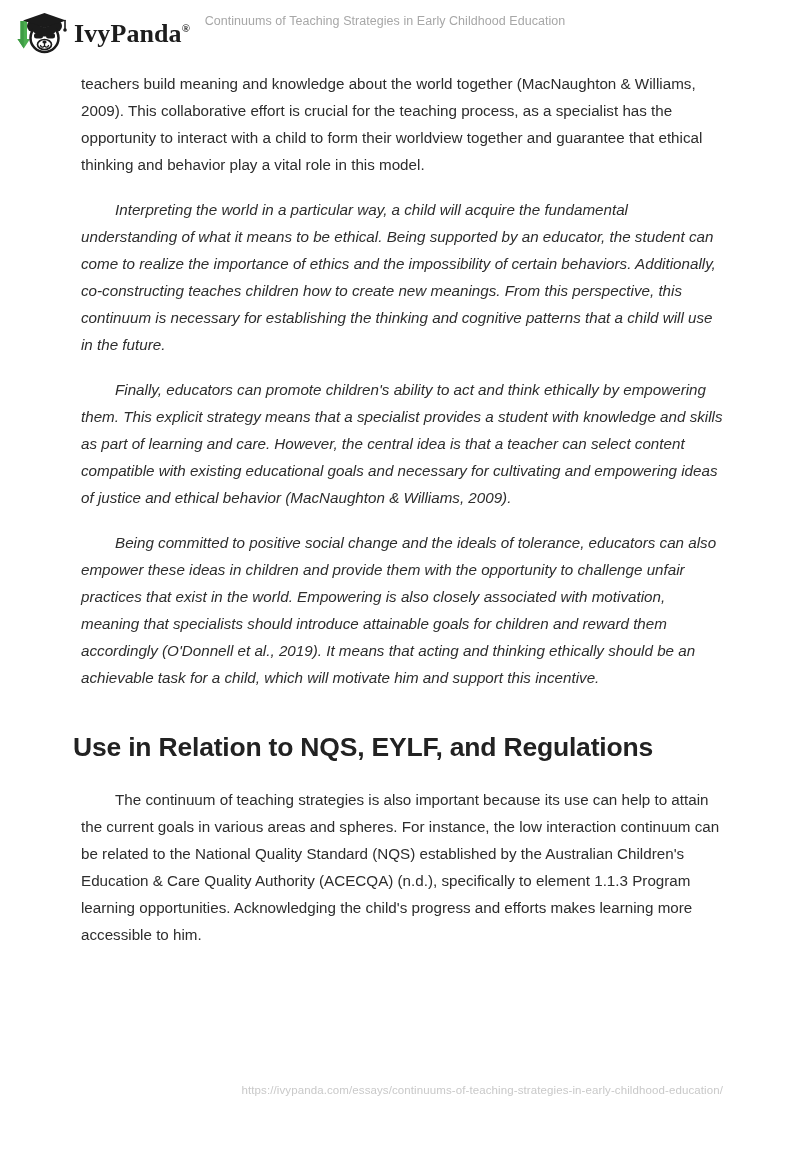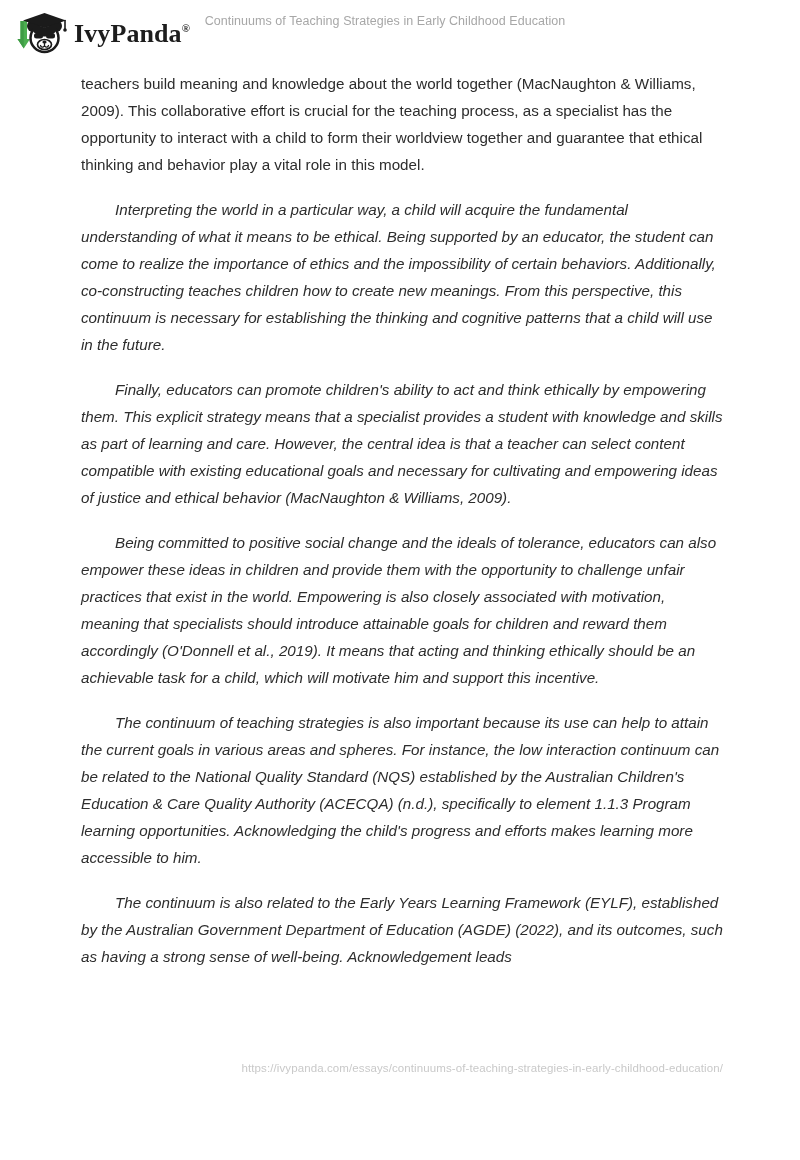--- a/index.html
+++ b/index.html
@@ -92,21 +92,21 @@
     font-weight: 700;
     color: #222222;
     margin: 36px 0 18px 0;
     letter-spacing: -0.2px;
   }
 
   
   .page-footer {
     position: absolute;
     left: 0;
-    top: 1062px;
+    top: 1084px;
     width: 800px;
   }
   .footer-url {
     text-align: right;
     padding-right: 77px;
     font-size: 11.5px;
     color: #c9c9c9;
     letter-spacing: 0.1px;
   }
 </style>
@@ -145,20 +145,20 @@
   <div class="header-title">Continuums of Teaching Strategies in Early Childhood Education</div>
 </div>
 
 <div class="doc">
 
   <p class="para no-indent">teachers build meaning and knowledge about the world together (MacNaughton &amp; Williams, 2009). This collaborative effort is crucial for the teaching process, as a specialist has the opportunity to interact with a child to form their worldview together and guarantee that ethical thinking and behavior play a vital role in this model.</p>
   <p class="para">Interpreting the world in a particular way, a child will acquire the fundamental understanding of what it means to be ethical. Being supported by an educator, the student can come to realize the importance of ethics and the impossibility of certain behaviors. Additionally, co-constructing teaches children how to create new meanings. From this perspective, this continuum is necessary for establishing the thinking and cognitive patterns that a child will use in the future.</p>
   <p class="para">Finally, educators can promote children's ability to act and think ethically by empowering them. This explicit strategy means that a specialist provides a student with knowledge and skills as part of learning and care. However, the central idea is that a teacher can select content compatible with existing educational goals and necessary for cultivating and empowering ideas of justice and ethical behavior (MacNaughton &amp; Williams, 2009).</p>
   <p class="para">Being committed to positive social change and the ideals of tolerance, educators can also empower these ideas in children and provide them with the opportunity to challenge unfair practices that exist in the world. Empowering is also closely associated with motivation, meaning that specialists should introduce attainable goals for children and reward them accordingly (O'Donnell et al., 2019). It means that acting and thinking ethically should be an achievable task for a child, which will motivate him and support this incentive.</p>
 
+  <h2 class="section-heading">Use in Relation to NQS, EYLF, and Regulations</h2>
 
   <p class="para">The continuum of teaching strategies is also important because its use can help to attain the current goals in various areas and spheres. For instance, the low interaction continuum can be related to the National Quality Standard (NQS) established by the Australian Children's Education &amp; Care Quality Authority (ACECQA) (n.d.), specifically to element 1.1.3 Program learning opportunities. Acknowledging the child's progress and efforts makes learning more accessible to him.</p>
-  <p class="para">The continuum is also related to the Early Years Learning Framework (EYLF), established by the Australian Government Department of Education (AGDE) (2022), and its outcomes, such as having a strong sense of well-being. Acknowledgement leads</p>
 </div>
 
 <div class="page-footer">
   <div class="footer-url">https://ivypanda.com/essays/continuums-of-teaching-strategies-in-early-childhood-education/</div>
 </div>
 
 </body></html>

